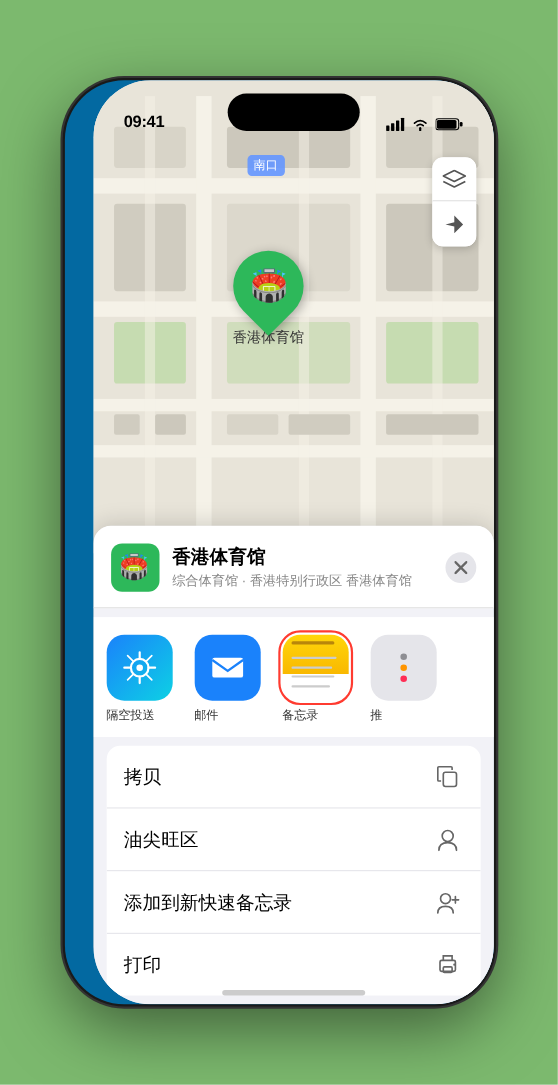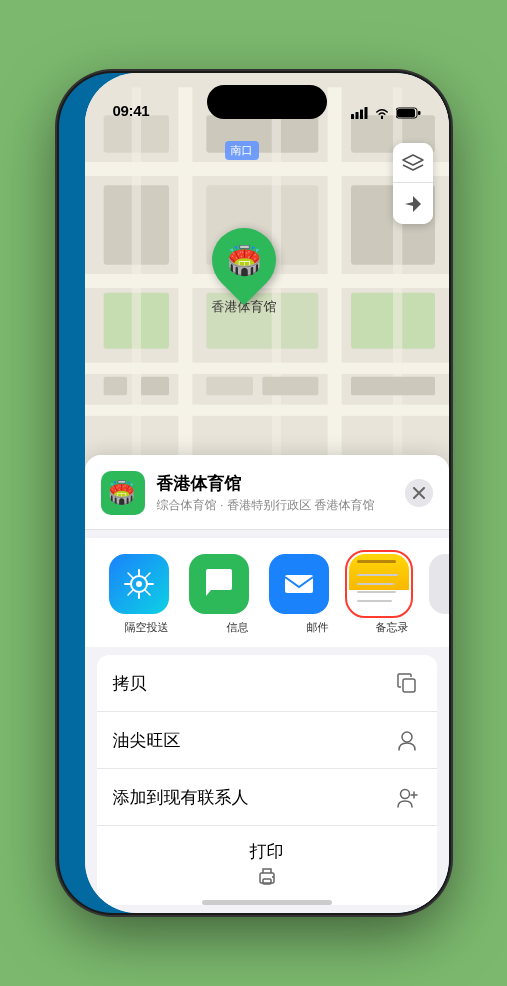--- a/index.html
+++ b/index.html
@@ -213,21 +213,21 @@
       background: #fff;
       padding: 16px 12px 12px;
       display: flex;
       gap: 8px;
       overflow: hidden;
       margin-top: 8px;
     }
     .share-item {
       display: flex;
       flex-direction: column;
-      align-items: flex-end;
+      align-items: flex-start;
       gap: 6px;
       min-width: 72px;
     }
     .share-icon-wrap {
       width: 60px;
       height: 60px;
       border-radius: 16px;
       display: flex;
       align-items: center;
       justify-content: center;
@@ -249,21 +249,21 @@
       border-radius: 12px;
       overflow: hidden;
     }
     .action-item {
       display: flex;
       align-items: center;
       justify-content: space-between;
       padding: 14px 16px;
       border-bottom: 0.5px solid #e5e5ea;
     }
-    .action-item:last-child { border-bottom: none; flex-direction: column; }
+    .action-item:last-child { border-bottom: none; }
     .action-text {
       font-size: 17px;
       color: #000;
     }
     .action-icon {
       width: 28px;
       height: 28px;
       display: flex;
       align-items: center;
       justify-content: center;
@@ -405,28 +405,20 @@
             <svg width="34" height="34" viewBox="0 0 34 34">
               <circle cx="17" cy="17" r="8" fill="none" stroke="white" stroke-width="2"></circle>
               <path d="M17 9 L17 3M17 25 L17 31M9 17 L3 17M25 17 L31 17" stroke="white" stroke-width="2" stroke-linecap="round"></path>
               <circle cx="17" cy="17" r="3" fill="white"></circle>
               <path d="M11 11 L6 6M23 23 L28 28M11 23 L6 28M23 11 L28 6" stroke="white" stroke-width="1.5" stroke-linecap="round"></path>
             </svg>
           </div>
           <span class="share-label">隔空投送</span>
         </div>
 
-        <div class="share-item">
-          <div class="share-icon-wrap share-icon-messages">
-            <svg width="36" height="36" viewBox="0 0 36 36">
-              <path d="M5 5 Q5 3 7 3 L29 3 Q31 3 31 5 L31 22 Q31 24 29 24 L10 24 L5 30 L5 5Z" fill="white"></path>
-            </svg>
-          </div>
-          <span class="share-label">信息</span>
-        </div>
 
         <div class="share-item">
           <div class="share-icon-wrap share-icon-mail">
             <svg width="36" height="36" viewBox="0 0 36 36">
               <rect x="4" y="9" width="28" height="18" rx="2" fill="white"></rect>
               <path d="M4 11 L18 21 L32 11" stroke="#1a82fb" stroke-width="2" fill="none"></path>
             </svg>
           </div>
           <span class="share-label">邮件</span>
         </div>
@@ -470,21 +462,21 @@
           <span class="action-text">油尖旺区</span>
           <div class="action-icon">
             <svg width="22" height="22" viewBox="0 0 22 22">
               <circle cx="11" cy="8" r="5" fill="none" stroke="#666" stroke-width="1.5"></circle>
               <path d="M3 21 Q3 14 11 14 Q19 14 19 21" fill="none" stroke="#666" stroke-width="1.5" stroke-linecap="round"></path>
             </svg>
           </div>
         </div>
 
         <div class="action-item">
-          <span class="action-text">添加到现有联系人</span>
+          <span class="action-text">添加到新快速备忘录</span>
           <div class="action-icon">
             <svg width="22" height="22" viewBox="0 0 22 22">
               <circle cx="9" cy="8" r="4.5" fill="none" stroke="#666" stroke-width="1.5"></circle>
               <path d="M2 21 Q2 15 9 15 Q16 15 16 21" fill="none" stroke="#666" stroke-width="1.5" stroke-linecap="round"></path>
               <path d="M18 6 L18 12M15 9 L21 9" stroke="#666" stroke-width="1.5" stroke-linecap="round"></path>
             </svg>
           </div>
         </div>
 
 

